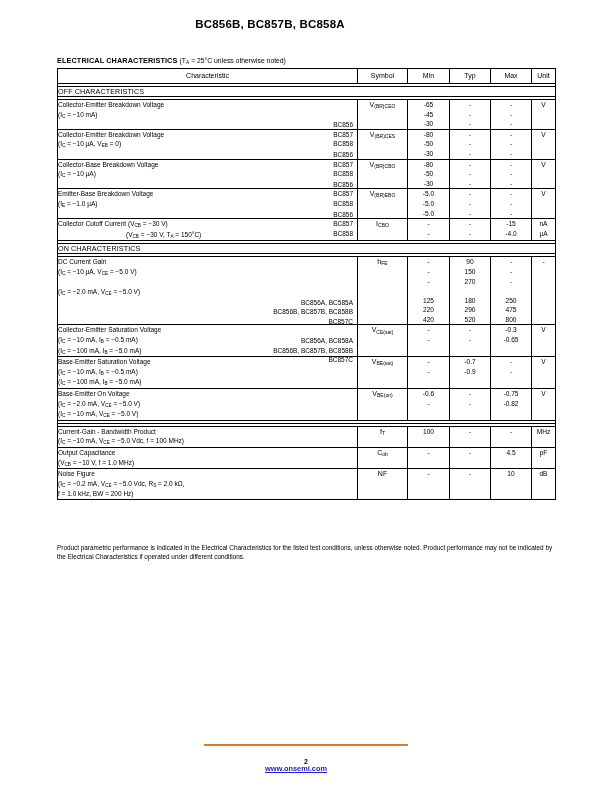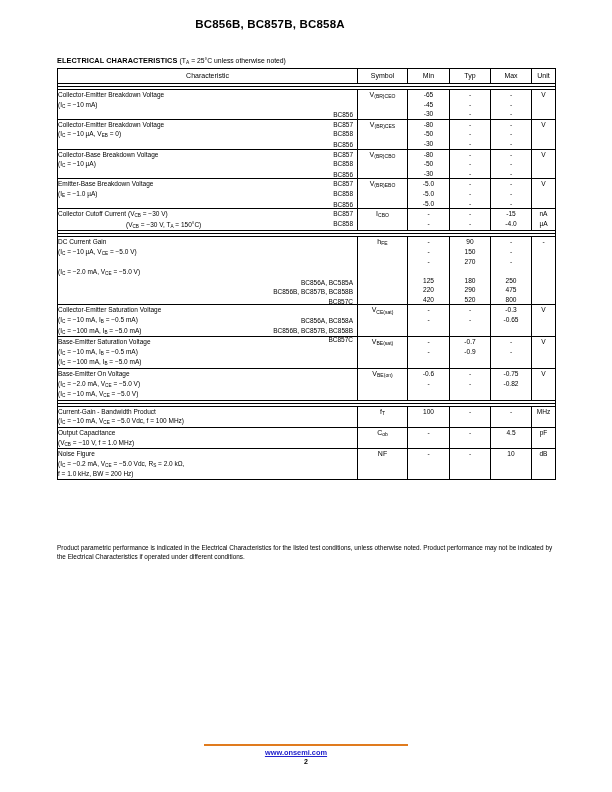--- a/index.html
+++ b/index.html
@@ -145,21 +145,21 @@
     position: absolute;
     left: 204px;
     top: 744px;
     width: 204px;
     height: 1.6px;
     background: #E07B1E;
   }
   .footer-link {
     position: absolute;
     left: 0;
-    top: 748px;
+    top: 764px;
     width: 592px;
     text-align: center;
     font-size: 7.4px;
     font-weight: bold;
     color: #2222CC;
     text-decoration: underline;
   }
   .footer-page {
     position: absolute;
     left: 0;
@@ -199,20 +199,23 @@
         <th>Typ</th>
         <th>Max</th>
         <th>Unit</th>
       </tr>
     </thead>
     <tbody>
 
       <tr class="sec-spacer">
           <td colspan="6"></td>
         </tr>
+      <tr class="sec-row">
+        <td colspan="6">OFF CHARACTERISTICS</td>
+      </tr>
       <tr class="sec-spacer">
           <td colspan="6"></td>
         </tr>
 
       <tr>
         <td class="charcell">
           <span class="desc">Collector-Emitter Breakdown Voltage</span>
           <span class="cond">(I<sub>C</sub> = −10 mA)</span>
           <span class="parts">
             <span>BC856</span>
@@ -346,20 +349,23 @@
         </td>
         <td class="unitcell">
           <span>nA</span>
           <span>µA</span>
         </td>
       </tr>
 
       <tr class="sec-spacer">
           <td colspan="6"></td>
         </tr>
+      <tr class="sec-row">
+        <td colspan="6">ON CHARACTERISTICS</td>
+      </tr>
       <tr class="sec-spacer">
           <td colspan="6"></td>
         </tr>
 
       <tr>
         <td class="charcell">
           <span class="desc">DC Current Gain</span>
           <span class="cond">(I<sub>C</sub> = −10 µA, V<sub>CE</sub> = −5.0 V)</span>
           <span class="vspace"></span>
           <span class="cond">(I<sub>C</sub> = −2.0 mA, V<sub>CE</sub> = −5.0 V)</span>

